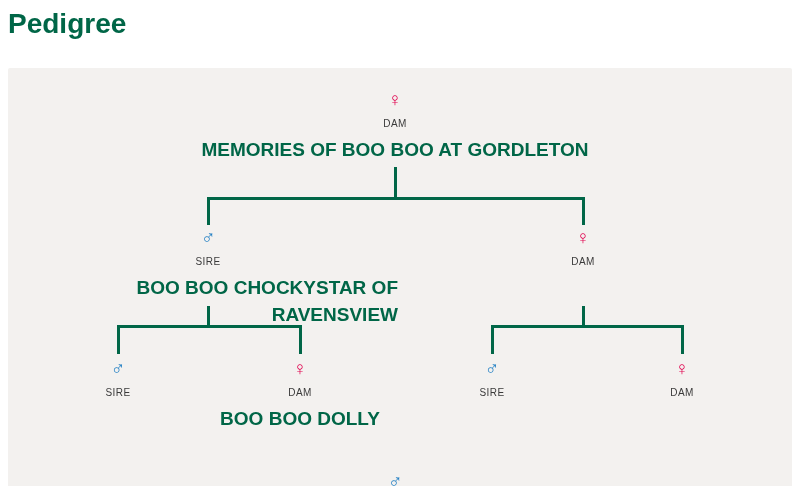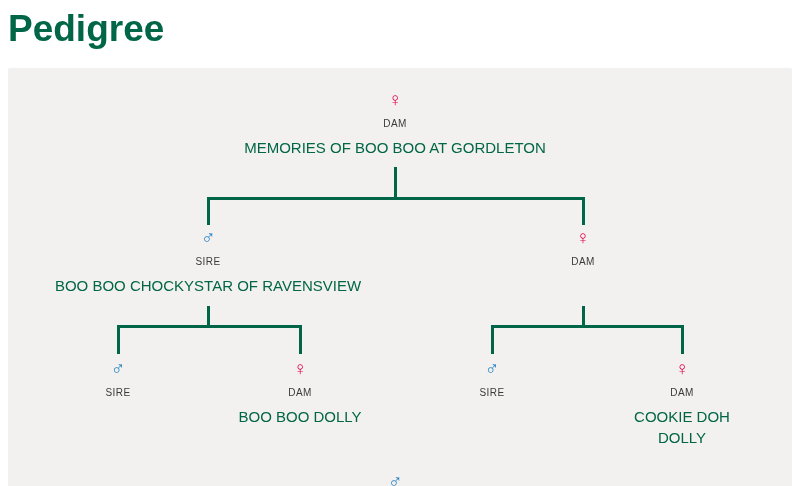--- a/index.html
+++ b/index.html
@@ -5,30 +5,30 @@
   :root{
     --green:#006647;
     --male:#2380c4;
     --female:#e0004d;
     --role:#3a3a3a;
     --panel:#f3f1ef;
   }
   *{margin:0;padding:0;box-sizing:border-box;}
   html,body{width:800px;height:486px;overflow:hidden;background:#ffffff;
     font-family:"Liberation Sans", sans-serif;position:relative;}
-  .page-title{position:absolute;left:8px;top:8px;font-size:37px;font-weight:700;color:var(--green);}
+  .page-title{position:absolute;left:8px;top:8px;font-size:28px;font-weight:700;color:var(--green);}
   .panel{position:absolute;left:8px;top:68px;width:784px;height:470px;background:var(--panel);border-radius:2px;}
   .node{position:absolute;transform:translateX(-50%);display:flex;flex-direction:column;align-items:center;text-align:center;}
   .sym{font-size:19px;line-height:1;}
   .male{color:var(--male);}
   .female{color:var(--female);}
   .role{margin-top:9px;font-size:10px;color:var(--role);letter-spacing:.4px;}
-  .name{margin-top:8px;font-size:15px;font-weight:400;color:var(--green);line-height:1.4;}
+  .name{margin-top:8px;font-size:19px;font-weight:700;color:var(--green);line-height:1.4;}
   .w-root{max-width:520px;}
-  .w-gen2{max-width:380px;}
+  .w-gen2{max-width:380px;text-align:right;}
   .w-gen3{max-width:170px;}
   .line{position:absolute;background:var(--green);}
 </style>
 </head>
 <body>
 
 <h1 class="page-title">Pedigree</h1>
 
 <div class="panel">
 
@@ -72,20 +72,19 @@
     <span class="role">DAM</span>
     <span class="name w-gen3">BOO BOO DOLLY</span>
   </div>
   <div class="node" style="left:484px;top:291px;">
     <span class="sym male">♂</span>
     <span class="role">SIRE</span>
   </div>
   <div class="node" style="left:674px;top:291px;">
     <span class="sym female">♀</span>
     <span class="role">DAM</span>
-    <span class="name w-gen3">COOKIE DOH DOLLY</span>
   </div>
 
   <div class="node" style="left:387px;top:404px;">
     <span class="sym male">♂</span>
   </div>
 
 </div>
 
 </body></html>

